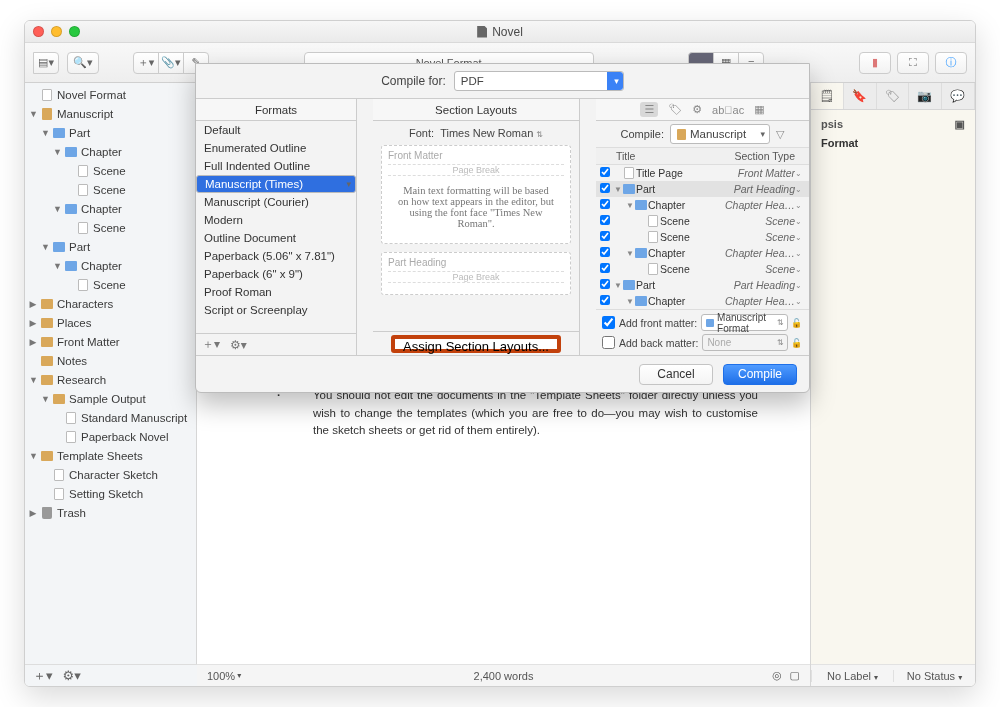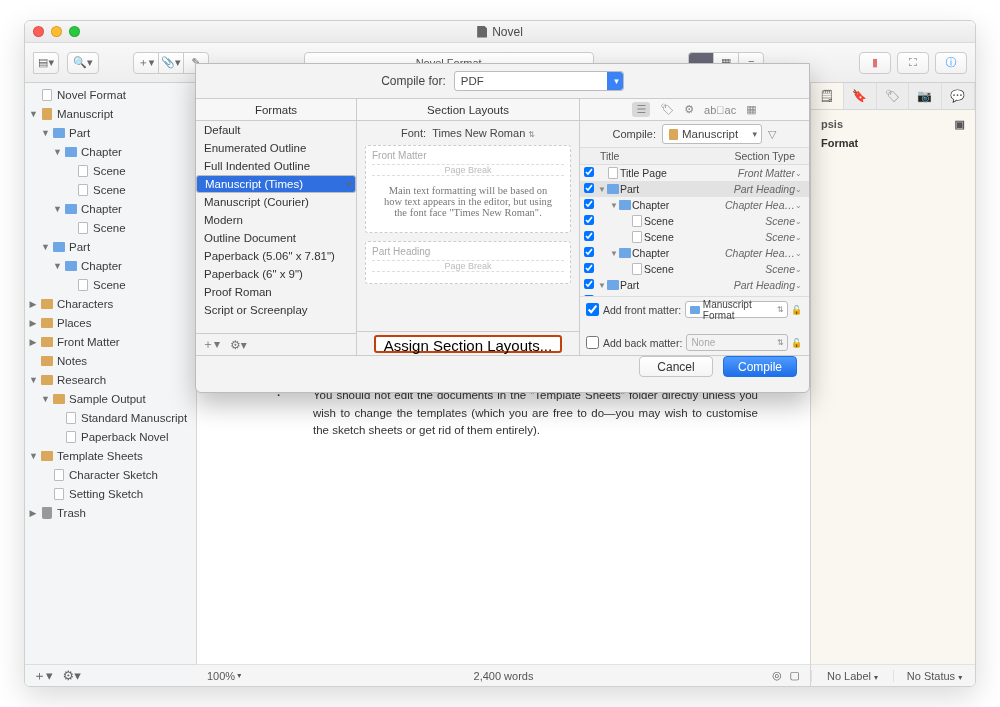--- a/index.html
+++ b/index.html
@@ -63,63 +63,63 @@
 .sheet-dim { position: absolute; left: 195px; top: 63px; width: 615px; height: 330px; background: #f3f3f3; border: 1px solid #bcbcbc; border-radius: 0 0 6px 6px; box-shadow: 0 12px 26px rgba(0,0,0,0.25); display: flex; flex-direction: column; }
 .sh-top { height: 34px; display: flex; align-items: center; justify-content: center; gap: 8px; font-size: 12px; color: #444; }
 .sel { height: 20px; background: #fff; border: 1px solid #bbb; border-radius: 3px; font-size: 11.5px; padding: 0 18px 0 6px; display: inline-flex; align-items: center; position: relative; }
 .sel.blue-arrow::after { content: ""; position: absolute; right: 0; top: 0; bottom: 0; width: 16px; background: #3b82f6; border-radius: 0 3px 3px 0; }
 .sel.blue-arrow::before { content: "▾"; position: absolute; right: 4px; color: #fff; font-size: 9px; z-index: 1; }
 .sel::after { content: "▾"; position: absolute; right: 4px; color: #666; font-size: 9px; }
 .sel.blue-arrow::after { content: ""; }
 
 .sh-cols { flex: 1; display: flex; border-top: 1px solid #ccc; border-bottom: 1px solid #ccc; min-height: 0;}
 .sh-col { display: flex; flex-direction: column; }
-.sh-col + .sh-col { border-left: 1px solid #ccc; }
+.sh-col + .sh-col { border-left: 1px solid #ccc; padding-left: 16px; }
 .sh-col-head { height: 22px; display: flex; align-items: center; justify-content: center; font-size: 11.5px; color: #333; border-bottom: 1px solid #ccc; background: #f7f7f7; }
 .col1 { width: 160px; }
 .col2 { flex: 1; }
 .col3 { width: 230px; }
 
 .fmt-list { flex: 1; overflow: auto; font-size: 11.5px; }
 .fmt-row { height: 18px; display: flex; align-items: center; padding: 0 8px; color: #333; }
 .fmt-row.sel { background: #2f6fe0; color: #fff; }
 .fmt-foot { height: 22px; border-top: 1px solid #ccc; display: flex; align-items: center; gap: 10px; padding: 0 6px; color: #777; font-size: 12px; }
 
 .lay-body { flex: 1; padding: 6px 8px; font-size: 10.5px; color: #777; overflow: hidden; }
 .font-row { text-align: center; color: #444; font-size: 11px; margin-bottom: 6px; }
 .lay-section { border: 1px dashed #ccc; border-radius: 3px; padding: 4px 6px 8px; margin-bottom: 8px; background: #fff; }
 .lay-section .t { font-size: 10px; color: #aaa; margin-bottom: 2px; }
 .pb { text-align: center; font-size: 9px; color: #bbb; border-top: 1px dashed #ddd; border-bottom: 1px dashed #ddd; margin: 3px 0; }
 .lay-section .body-txt { font-family: "Times New Roman", serif; font-size: 10.5px; color: #777; text-align: center; padding: 6px 10px; }
-.assign-btn { display: block; margin: 2px auto; height: 18px; font-size: 15px; background: #fff; border: 2px solid #c2410c; border-radius: 3px; padding: 0 8px; }
+.assign-btn { display: block; margin: 2px auto; height: 18px; font-size: 13px; background: #fff; border: 4px solid #c2410c; border-radius: 3px; padding: 0 8px; }
 
 .col3-tool { height: 22px; border-bottom: 1px solid #ccc; display: flex; align-items: center; justify-content: center; gap: 10px; color: #888; font-size: 11px; background: #f7f7f7;}
 .col3-tool span.active { background: #d8d8d8; border-radius: 3px; padding: 1px 4px; }
 .compile-row { height: 26px; display: flex; align-items: center; justify-content: center; gap: 6px; font-size: 11px; color: #444; text-align: center; }
 .tree-head { height: 18px; display: flex; align-items: center; font-size: 10.5px; color: #555; background: #f0f0f0; border-top: 1px solid #ddd; border-bottom: 1px solid #ddd;}
 .tree-head .c-t { flex: 1; padding-left: 20px;} .tree-head .c-s { width: 92px; text-align: right; padding-right: 14px; }
 .tree { flex: 1; overflow: auto; font-size: 10.5px; }
 .trow { height: 16px; display: flex; align-items: center; padding-right: 4px; }
 .trow .cb { width: 18px; text-align: center; }
 .trow .cb input { width: 10px; height: 10px; }
 .trow .disc2 { width: 8px; font-size: 8px; color: #888; }
 .trow .ic2 { width: 14px; display: flex; justify-content: center;}
 .trow .nm { flex: 1; color: #333; }
 .trow .st { width: 82px; text-align: right; color: #666; font-style: italic; overflow: hidden; text-overflow: ellipsis; white-space: nowrap;}
 .trow .ar { width: 10px; font-size: 8px; color: #888; }
 .trow.sel2 { background: #e2e2e2; } 
 .trow .pad { display:inline-block; }
-.matter { padding: 4px 6px; font-size: 10.5px; color: #444; display: flex; flex-direction: column; gap: 16px; border-top: 1px solid #ddd; justify-content: space-between;}
+.matter { padding: 4px 6px; font-size: 10.5px; color: #444; display: flex; flex-direction: column; gap: 3px; border-top: 1px solid #ddd; justify-content: space-between;}
 .matter-row { display: flex; align-items: center; gap: 4px;}
 .matter-row .sel2m { flex: 1; height: 17px; background: #fff; border: 1px solid #bbb; border-radius: 3px; font-size: 10px; padding: 0 4px; display: flex; align-items: center; position: relative;}
 .matter-row .sel2m .fi { width:10px;height:8px;background:#6ea6e6;margin-right:3px;border-radius:1px;}
 .matter-row .sel2m.dis { background:#f3f3f3; color:#aaa;}
 .matter-row .sel2m::after { content:"⇅"; position:absolute; right:3px; font-size:8px; color:#888;}
 
-.sh-actions { height: 36px; display: flex; justify-content: flex-end; gap: 10px; padding: 0 12px; }
+.sh-actions { height: 36px; display: flex; align-items: center; justify-content: flex-end; gap: 10px; padding: 0 12px; }
 .mac-btn { height: 21px; min-width: 74px; border: 1px solid #c4c4c4; border-radius: 4px; background: linear-gradient(#fff,#f4f4f4); font-size: 12px; color: #333; }
 .mac-btn.primary { background: linear-gradient(#4f9bff,#1e6fe8); border-color: #1e6fe8; color: #fff; }
 </style>
 </head>
 <body>
 
 <div class="window">
   <div class="titlebar">
     <div class="traffic">
       <div class="tl-close"></div>

